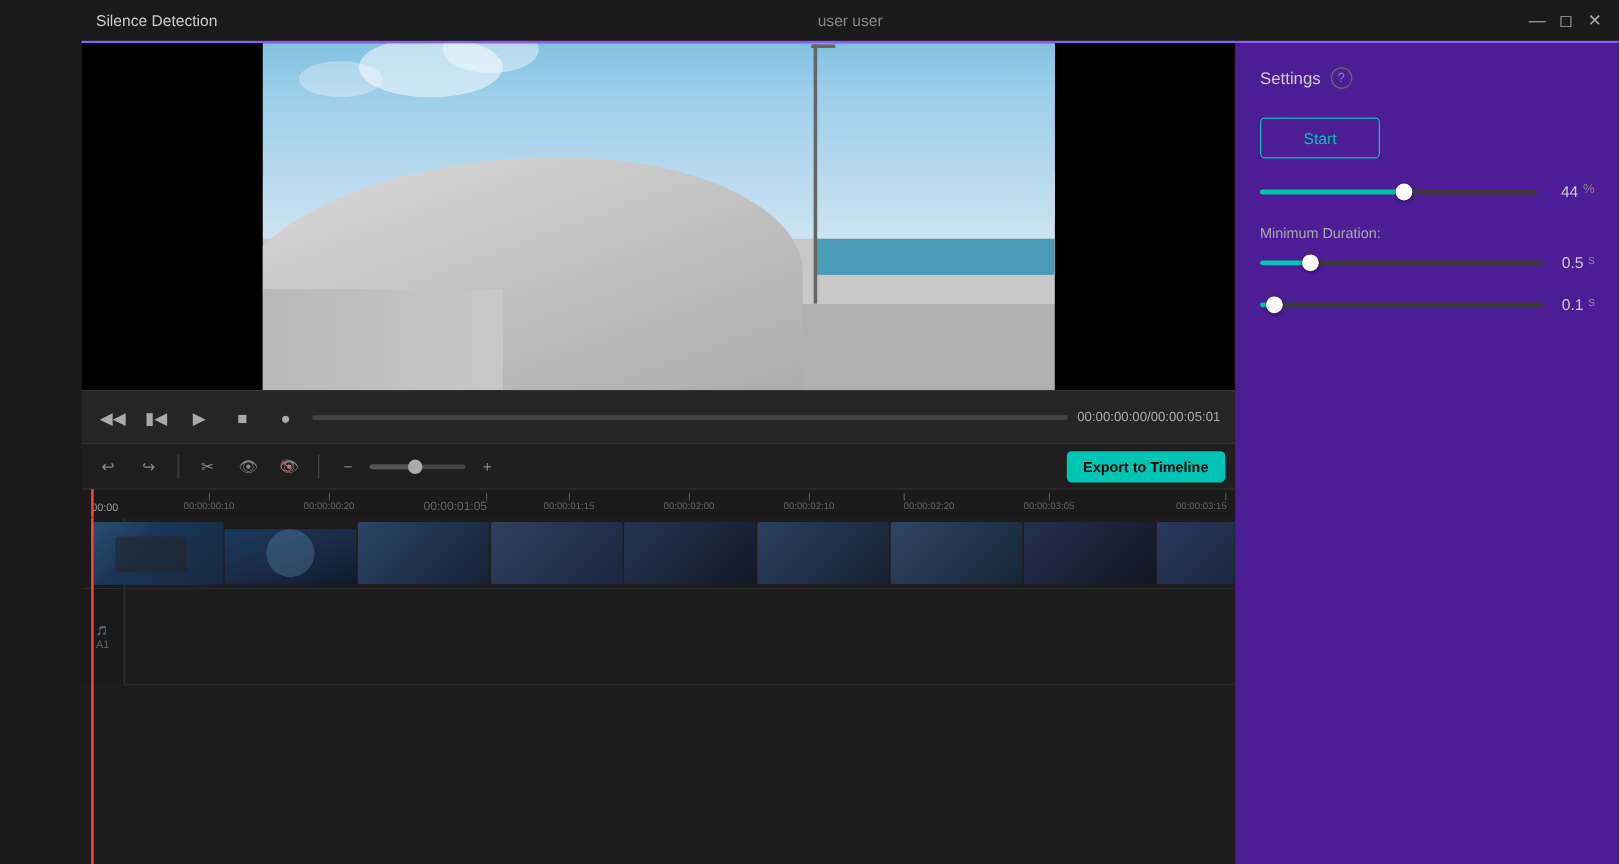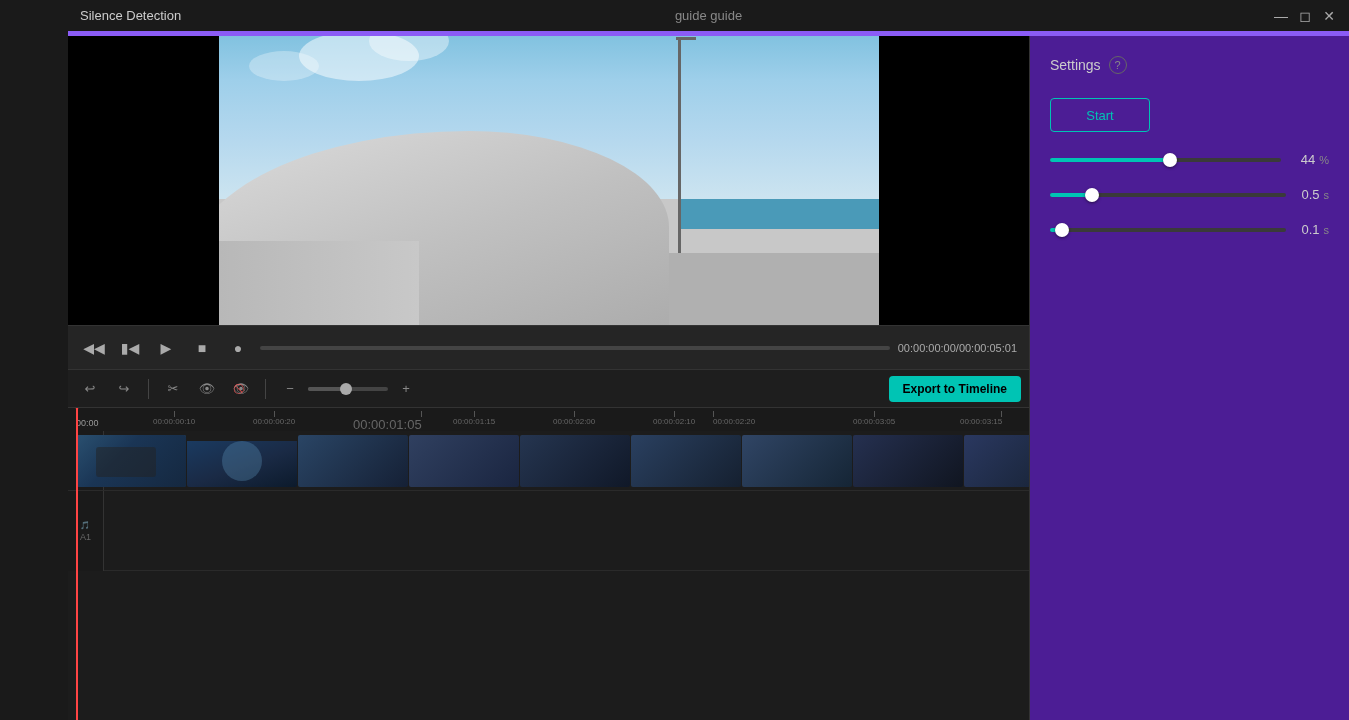--- a/index.html
+++ b/index.html
@@ -27,21 +27,21 @@
 
     
     .dialog-titlebar {
       height: 36px;
       background: #1a1a1a;
       display: flex;
       align-items: center;
       justify-content: space-between;
       padding: 0 12px;
       flex-shrink: 0;
-      border-bottom: 5px solid #8b5cf6;
+      border-bottom: 2px solid #8b5cf6;
     }
     .dialog-title {
       font-size: 13px;
       color: #ccc;
       font-weight: 500;
     }
     .dialog-app-title {
       font-size: 13px;
       color: #888;
       position: absolute;
@@ -317,21 +317,21 @@
       background: #fff;
       border-radius: 50%;
       position: absolute;
       top: -5px;
       transform: translateX(-50%);
       box-shadow: 0 1px 3px rgba(0,0,0,0.5);
       cursor: pointer;
     }
     .slider-value-box {
       display: flex;
-      align-items: center;
+      align-items: flex-start;
       gap: 4px;
     }
     .slider-value {
       font-size: 13px;
       color: #ccc;
       min-width: 24px;
       text-align: right;
     }
     .slider-unit {
       font-size: 11px;
@@ -358,21 +358,21 @@
       clip-path: polygon(0 0, 100% 0, 50% 100%);
     }
   </style>
 </head>
 <body>
 
 <div class="dialog">
 
   <div class="dialog-titlebar">
     <span class="dialog-title">Silence Detection</span>
-    <span class="dialog-app-title">guide guide</span>
+    <span class="dialog-app-title">user user</span>
     <div class="titlebar-controls">
       <div class="titlebar-btn">—</div>
       <div class="titlebar-btn">◻</div>
       <div class="titlebar-btn">✕</div>
     </div>
   </div>
 
   <div class="dialog-body">
 
     <div class="video-area">
@@ -432,27 +432,27 @@
       </div>
 
       <div class="timeline-ruler">
         <div class="playhead-marker">
           <div class="playhead-triangle"></div>
         </div>
 
         <div style="position:absolute;left:8px;top:10px;font-size:9px;color:#999;">00:00</div>
         <div style="position:absolute;left:85px;top:3px;font-size:8px;color:#666;display:flex;flex-direction:column;align-items:center;"><div style="width:1px;height:6px;background:#555;"></div>00:00:00:10</div>
         <div style="position:absolute;left:185px;top:3px;font-size:8px;color:#666;display:flex;flex-direction:column;align-items:center;"><div style="width:1px;height:6px;background:#555;"></div>00:00:00:20</div>
-        <div style="position:absolute;left:285px;top:3px;font-size:13px;color:#666;display:flex;flex-direction:column;align-items:flex-end;"><div style="width:1px;height:6px;background:#555;"></div>00:00:01:05</div>
+        <div style="position:absolute;left:285px;top:3px;font-size:10px;color:#666;display:flex;flex-direction:column;align-items:flex-end;"><div style="width:1px;height:6px;background:#555;"></div>00:00:01:05</div>
         <div style="position:absolute;left:385px;top:3px;font-size:8px;color:#666;display:flex;flex-direction:column;align-items:center;"><div style="width:1px;height:6px;background:#555;"></div>00:00:01:15</div>
         <div style="position:absolute;left:485px;top:3px;font-size:8px;color:#666;display:flex;flex-direction:column;align-items:center;"><div style="width:1px;height:6px;background:#555;"></div>00:00:02:00</div>
         <div style="position:absolute;left:585px;top:3px;font-size:8px;color:#666;display:flex;flex-direction:column;align-items:center;"><div style="width:1px;height:6px;background:#555;"></div>00:00:02:10</div>
-        <div style="position:absolute;left:645px;top:3px;font-size:8px;color:#666;display:flex;flex-direction:column;align-items:flex-start;"><div style="width:1px;height:6px;background:#555;"></div>00:00:02:20</div>
+        <div style="position:absolute;left:685px;top:3px;font-size:8px;color:#666;display:flex;flex-direction:column;align-items:flex-start;"><div style="width:1px;height:6px;background:#555;"></div>00:00:02:20</div>
         <div style="position:absolute;left:785px;top:3px;font-size:8px;color:#666;display:flex;flex-direction:column;align-items:center;"><div style="width:1px;height:6px;background:#555;"></div>00:00:03:05</div>
-        <div style="position:absolute;left:892px;top:3px;font-size:8px;color:#666;display:flex;flex-direction:column;align-items:flex-end;"><div style="width:1px;height:6px;background:#555;"></div>00:00:03:15</div>
+        <div style="position:absolute;left:912px;top:3px;font-size:8px;color:#666;display:flex;flex-direction:column;align-items:flex-end;"><div style="width:1px;height:6px;background:#555;"></div>00:00:03:15</div>
 
       </div>
 
       <div class="timeline-tracks">
 
         <div style="position:absolute;left:8px;top:0;width:2px;height:100%;background:#ff4444;z-index:10;"></div>
 
         <div class="track-row">
           <div class="track-label">
             <span style="font-size:8px;">🎞</span>
@@ -530,20 +530,21 @@
             <div class="slider-thumb" style="left:52%;"></div>
           </div>
           <div class="slider-value-box">
             <span class="slider-value">44</span>
             <span class="slider-unit">%</span>
           </div>
         </div>
       </div>
 
       <div class="setting-group">
+        <div class="setting-label">Minimum Duration:</div>
         <div class="slider-row">
           <div class="slider-track">
             <div class="slider-fill" style="width:18%;"></div>
             <div class="slider-thumb" style="left:18%;"></div>
           </div>
           <div class="slider-value-box">
             <span class="slider-value">0.5</span>
             <span class="slider-unit">s</span>
           </div>
         </div>

